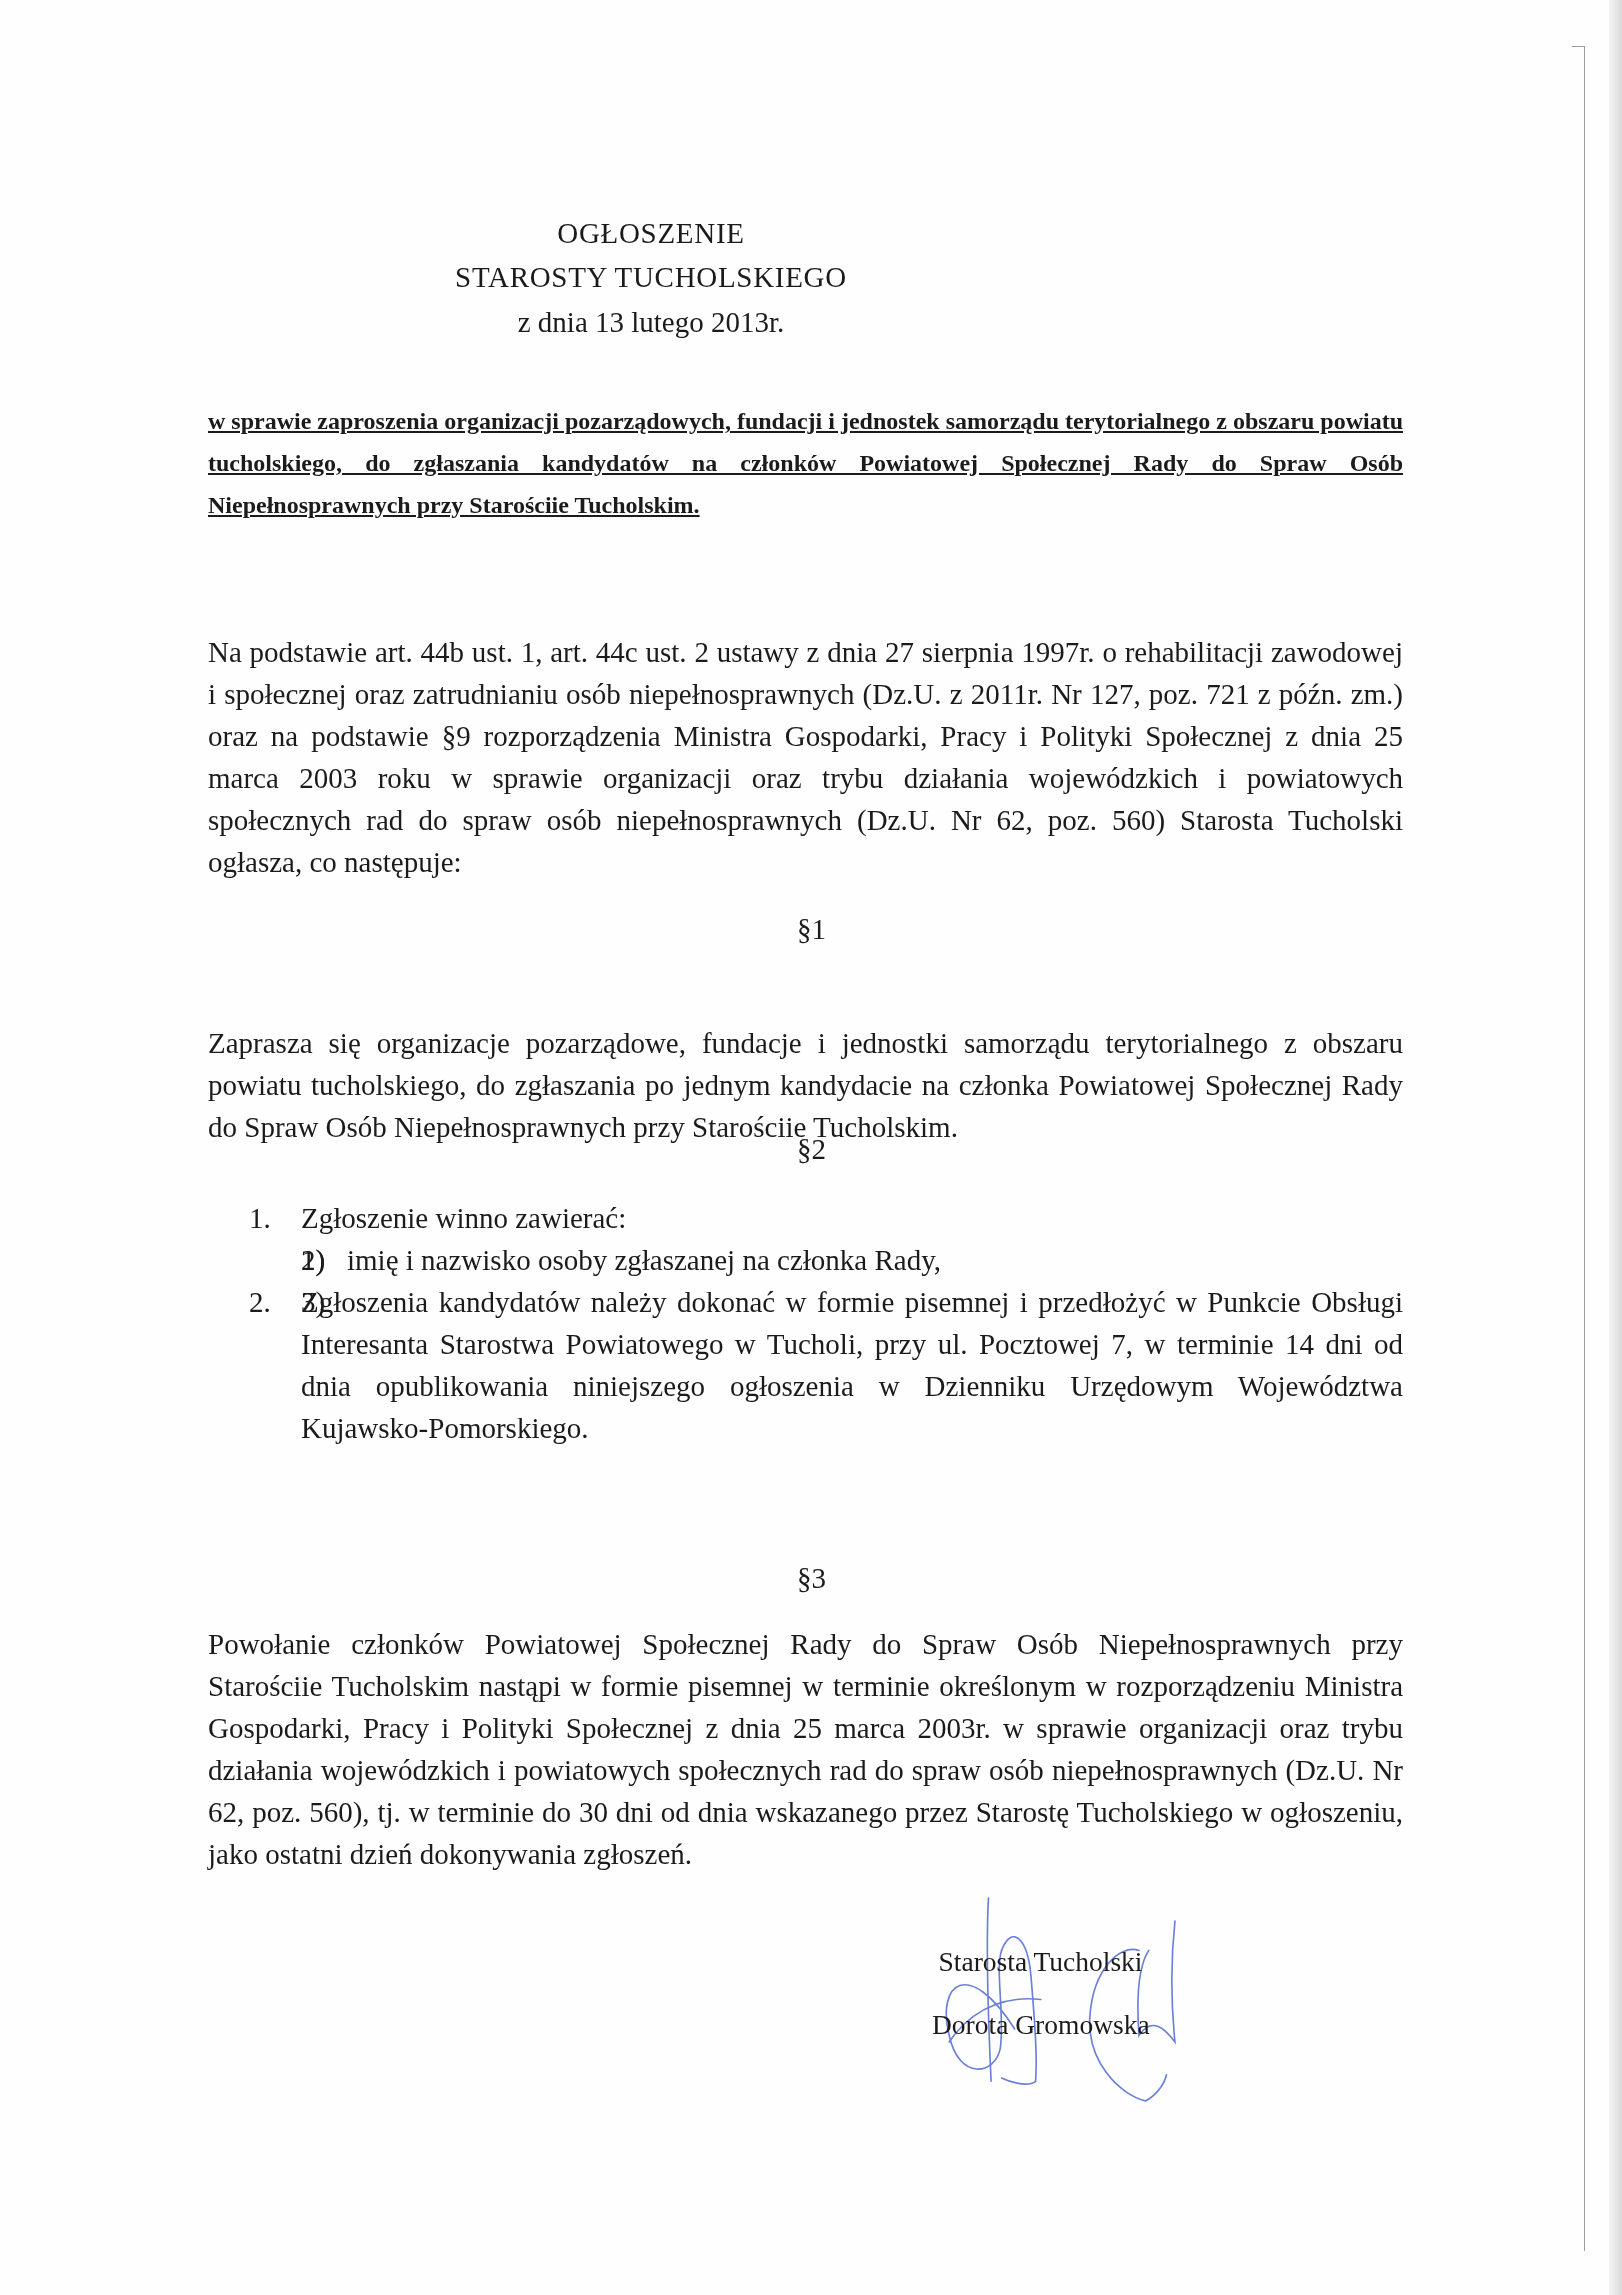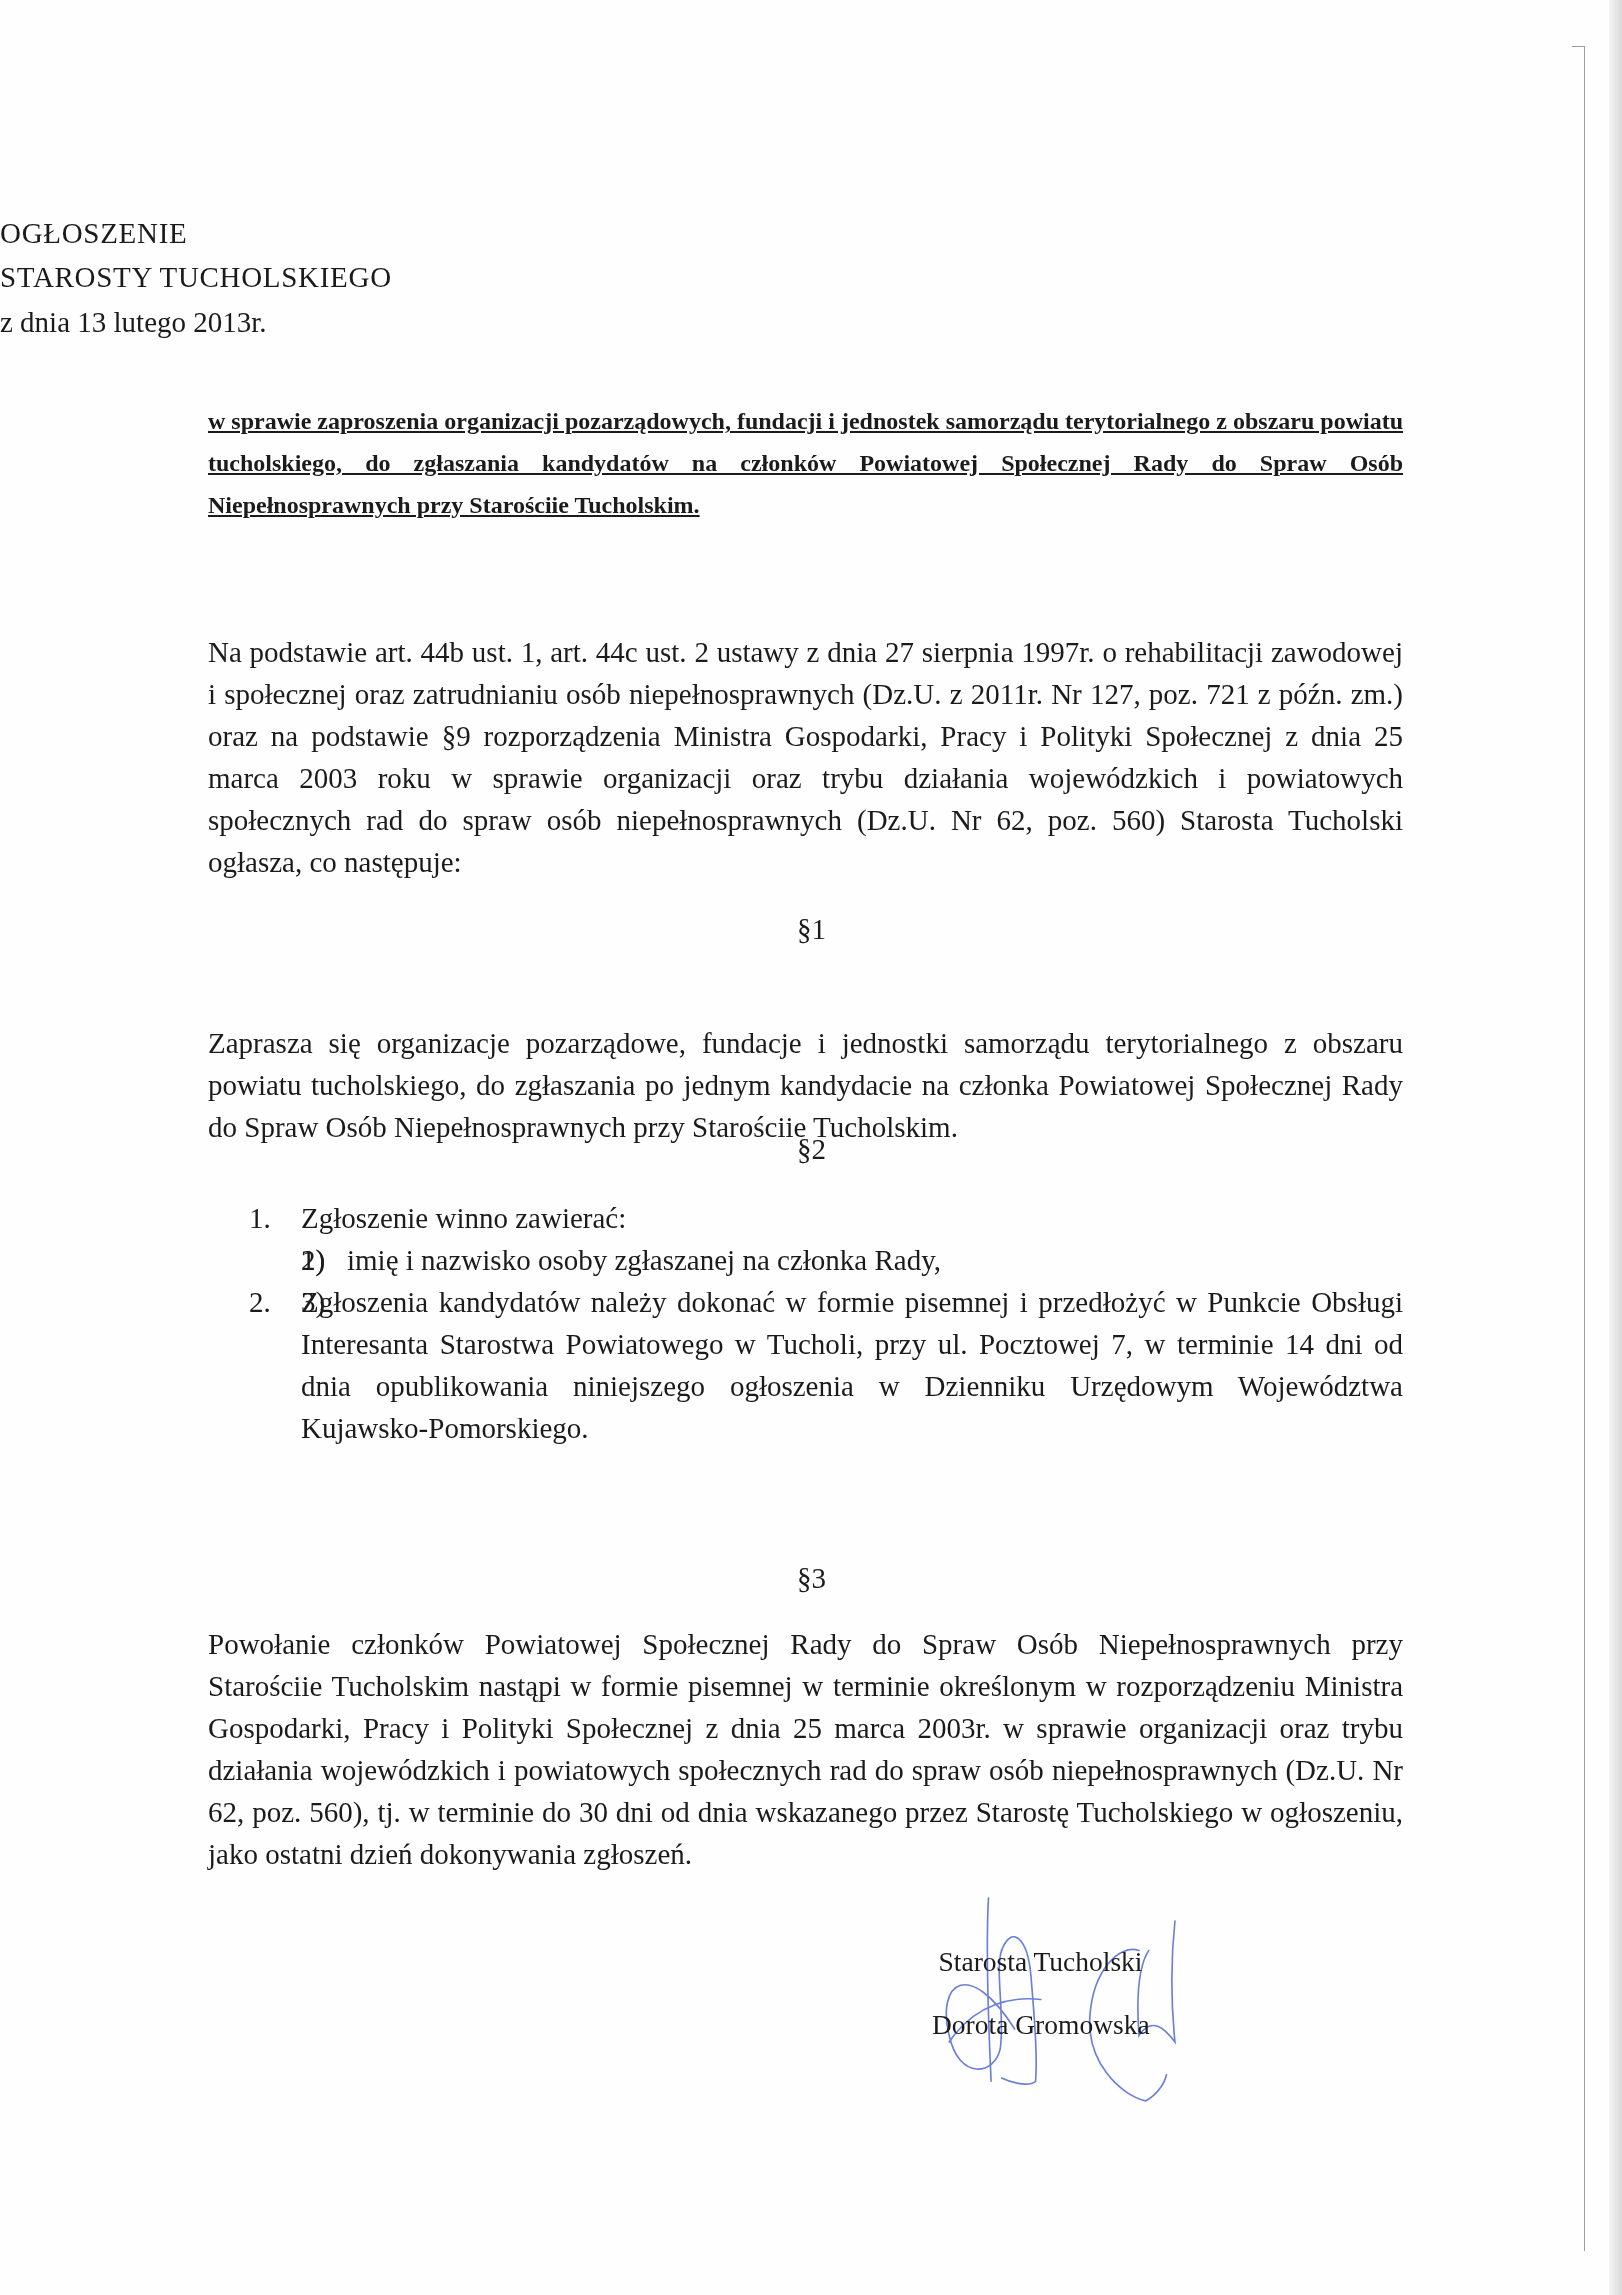--- a/index.html
+++ b/index.html
@@ -4,21 +4,21 @@
 <style>
   html, body { margin: 0; padding: 0; background: #ffffff; }
   body { width: 1623px; height: 2295px; position: relative; overflow: hidden;
          font-family: "Liberation Serif", "DejaVu Serif", serif; color: #1b1b1b; }
   .page { position: absolute; left: 0; top: 0; width: 1623px; height: 2295px; background: #fefefe; }
   .scan-edge { position: absolute; right: 0; top: 0; width: 14.4px; height: 2295px;
                background: linear-gradient(to right, #f4f4f4, #d8d8d8); }
   .scan-line { position: absolute; left: 1584px; top: 46px; width: 1.3px; height: 2205px; background: #9a9aa6; }
   .scan-line-top { position: absolute; left: 1572px; top: 46px; width: 13px; height: 1.3px; background: #9a9aa6; }
 
-  .title { position: absolute; left: 0; width: 1302px; font-size: 29px; line-height: 34px; letter-spacing: 0.7px; }
+  .title { position: absolute; left: 0; width: 1302px; text-align: center; font-size: 29px; line-height: 34px; letter-spacing: 0.7px; }
   .title.t1 { top: 216px; }
   .title.t2 { top: 260px; }
   .title.t3 { top: 305px; font-size: 29px; letter-spacing: 0; }
 
   .subject { position: absolute; left: 208px; width: 1195px; top: 400px; font-weight: bold; font-size: 24px; line-height: 42px; text-align: justify; text-align-last: left; text-decoration: underline; }
 
   .para { position: absolute; left: 208px; width: 1195px; font-size: 29px; line-height: 42px; text-align: justify; }
   .para.p-intro { top: 631px; }
   .para.p1 { top: 978px; margin-top: 44px; }
   .para.p3 { top: 1623px; }

